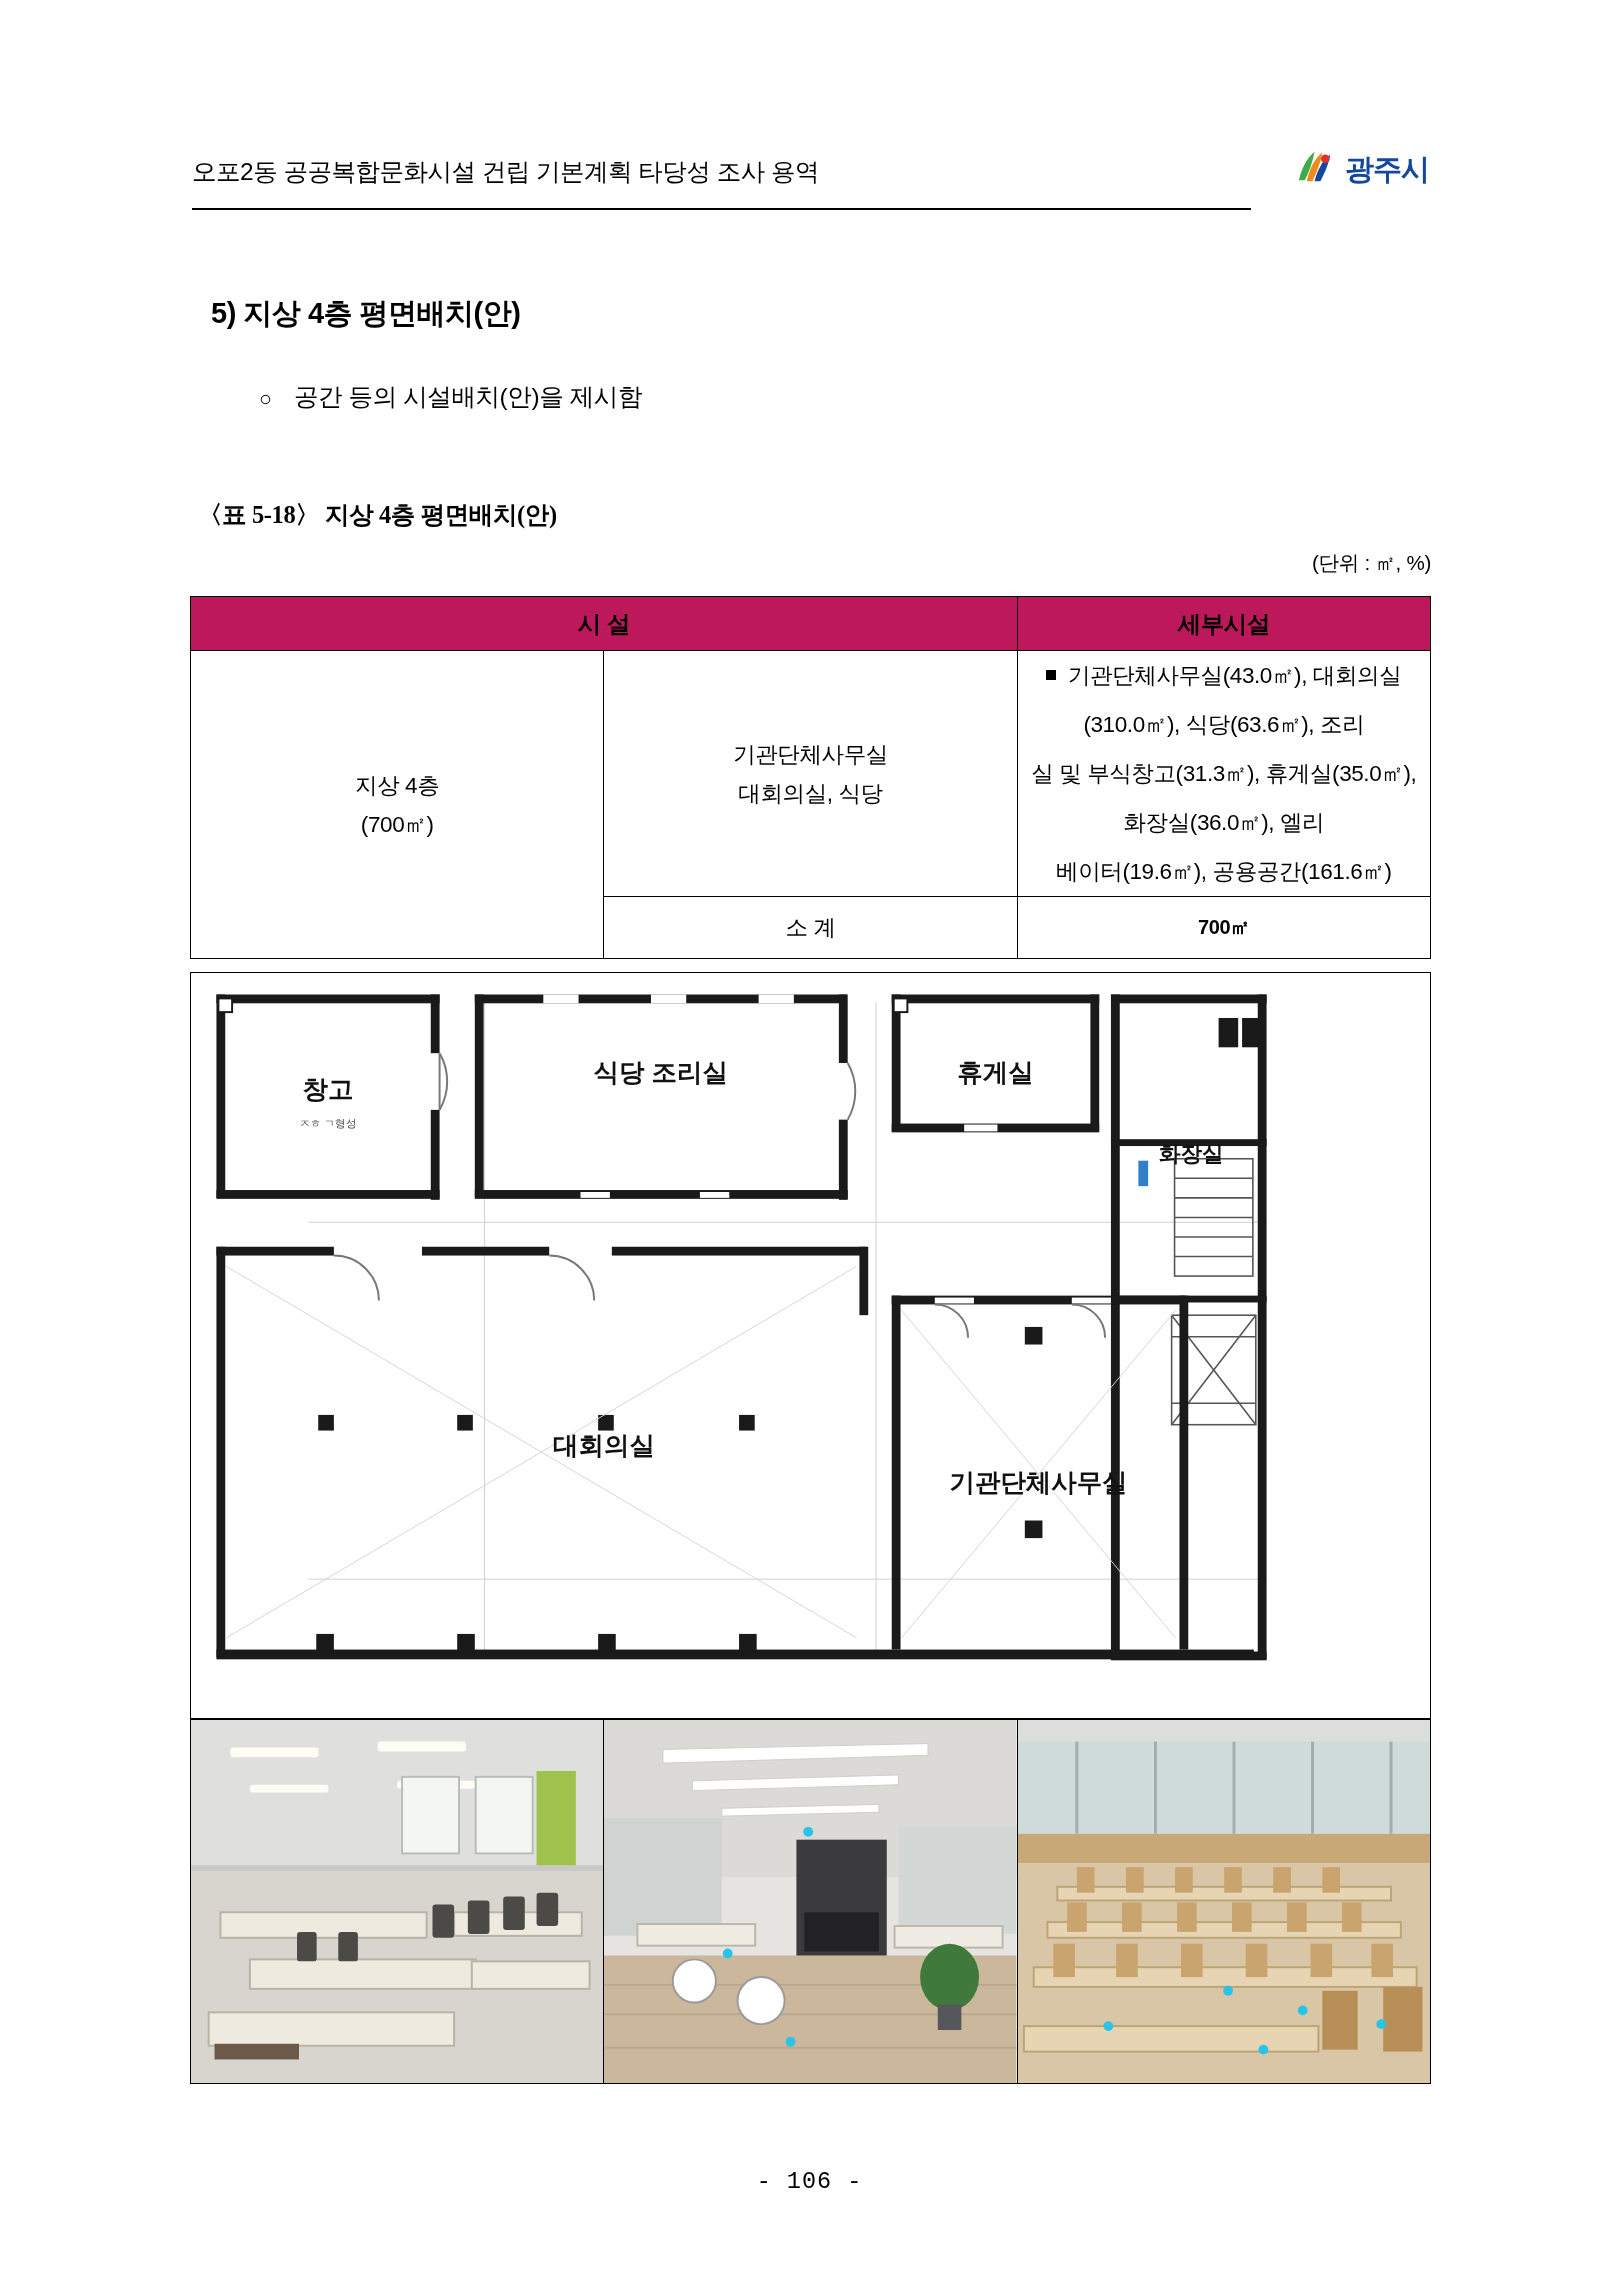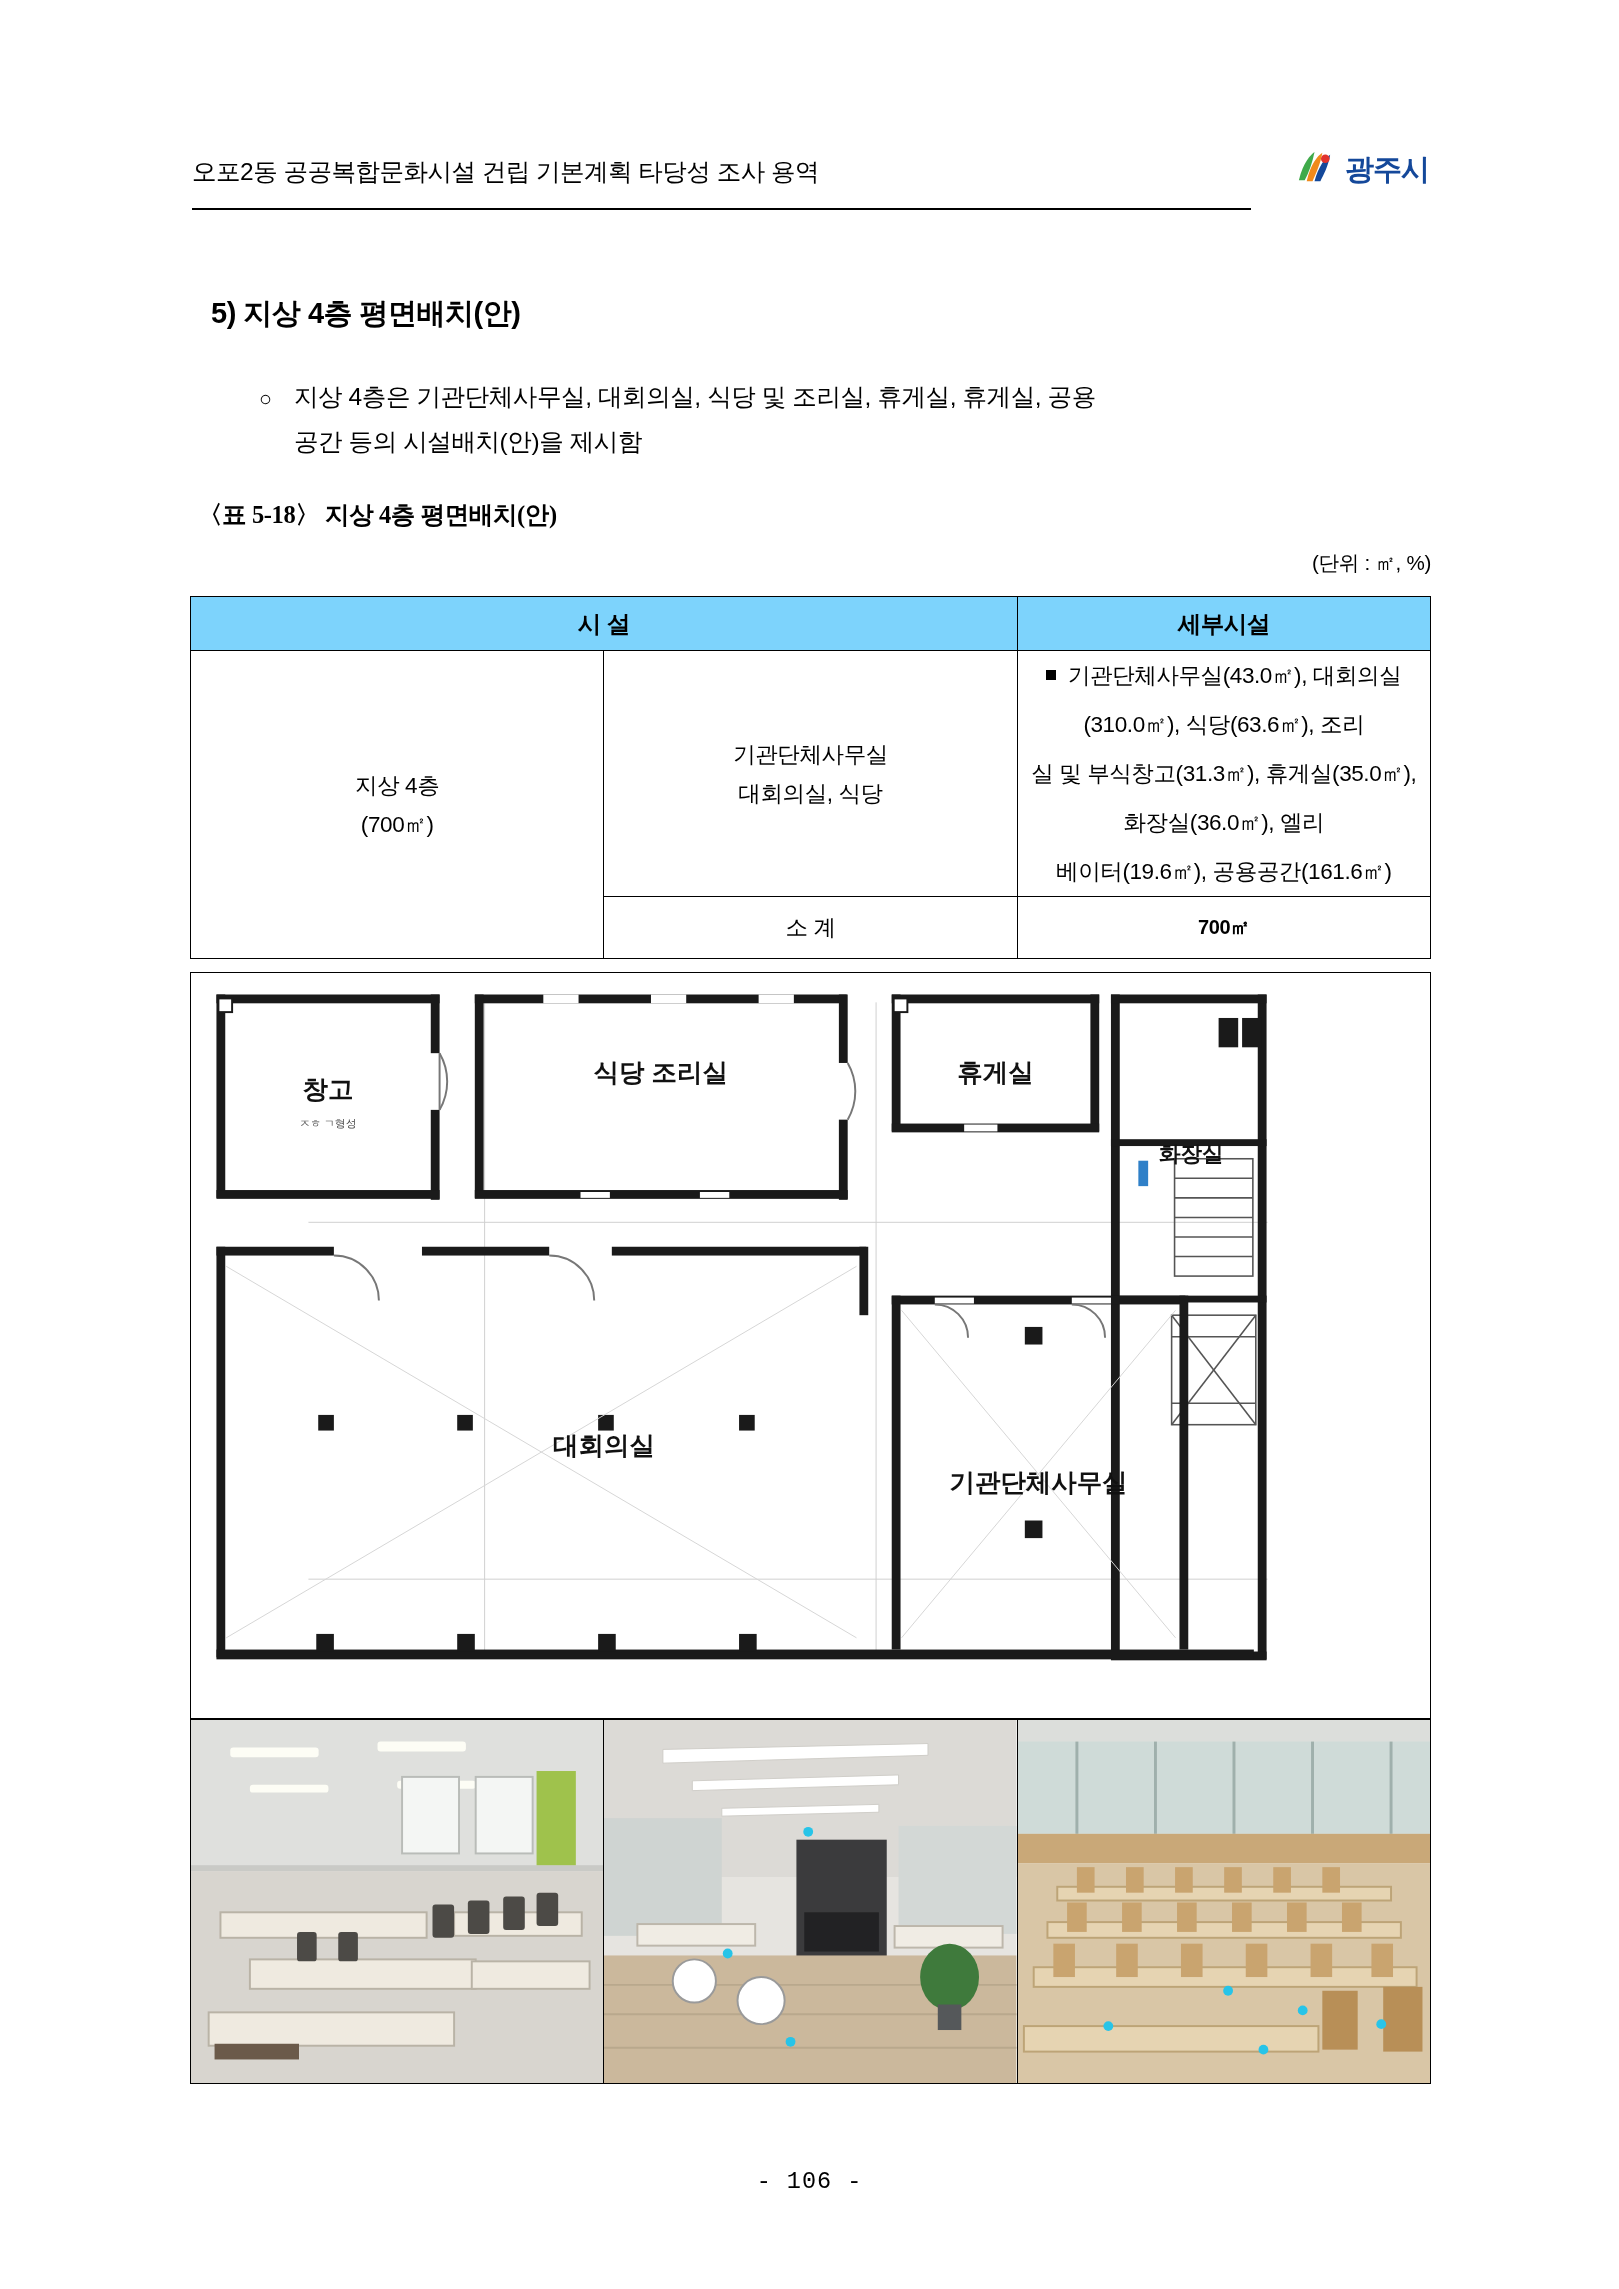--- a/index.html
+++ b/index.html
@@ -129,21 +129,21 @@
   .tbl td, .tbl th {
     border: 1.5px solid #000;
     padding: 0;
     text-align: center;
     vertical-align: middle;
     font-size: 22.5px;
     letter-spacing: -0.4px;
     font-weight: normal;
   }
   .tbl thead th {
-    background: #7dd3fc;
+    background: #be185d;
     height: 53px;
     font-weight: bold;
     font-size: 23.5px;
   }
   .cell-facility {
     width: 196px;
     line-height: 39px;
   }
   .cell-sub {
     width: 216px;
@@ -237,21 +237,20 @@
         </svg>
       </div>
       <div class="logo-text">광주시</div>
     </div>
   </div>
 
   <div class="sec-title">5) 지상 4층 평면배치(안)</div>
 
   <div class="bullet-block">
     <span class="circ">○</span>
-    <span>지상 4층은 기관단체사무실, 대회의실, 식당 및 조리실, 휴게실, 휴게실, 공용</span>
     <span class="bullet-line2">공간 등의 시설배치(안)을 제시함</span>
   </div>
 
   <div class="table-caption">〈표 5-18〉 지상 4층 평면배치(안)</div>
   <div class="unit-note">(단위 : ㎡, %)</div>
 
   <table class="tbl">
     <thead>
       <tr>
         <th colspan="2">시 설</th>

